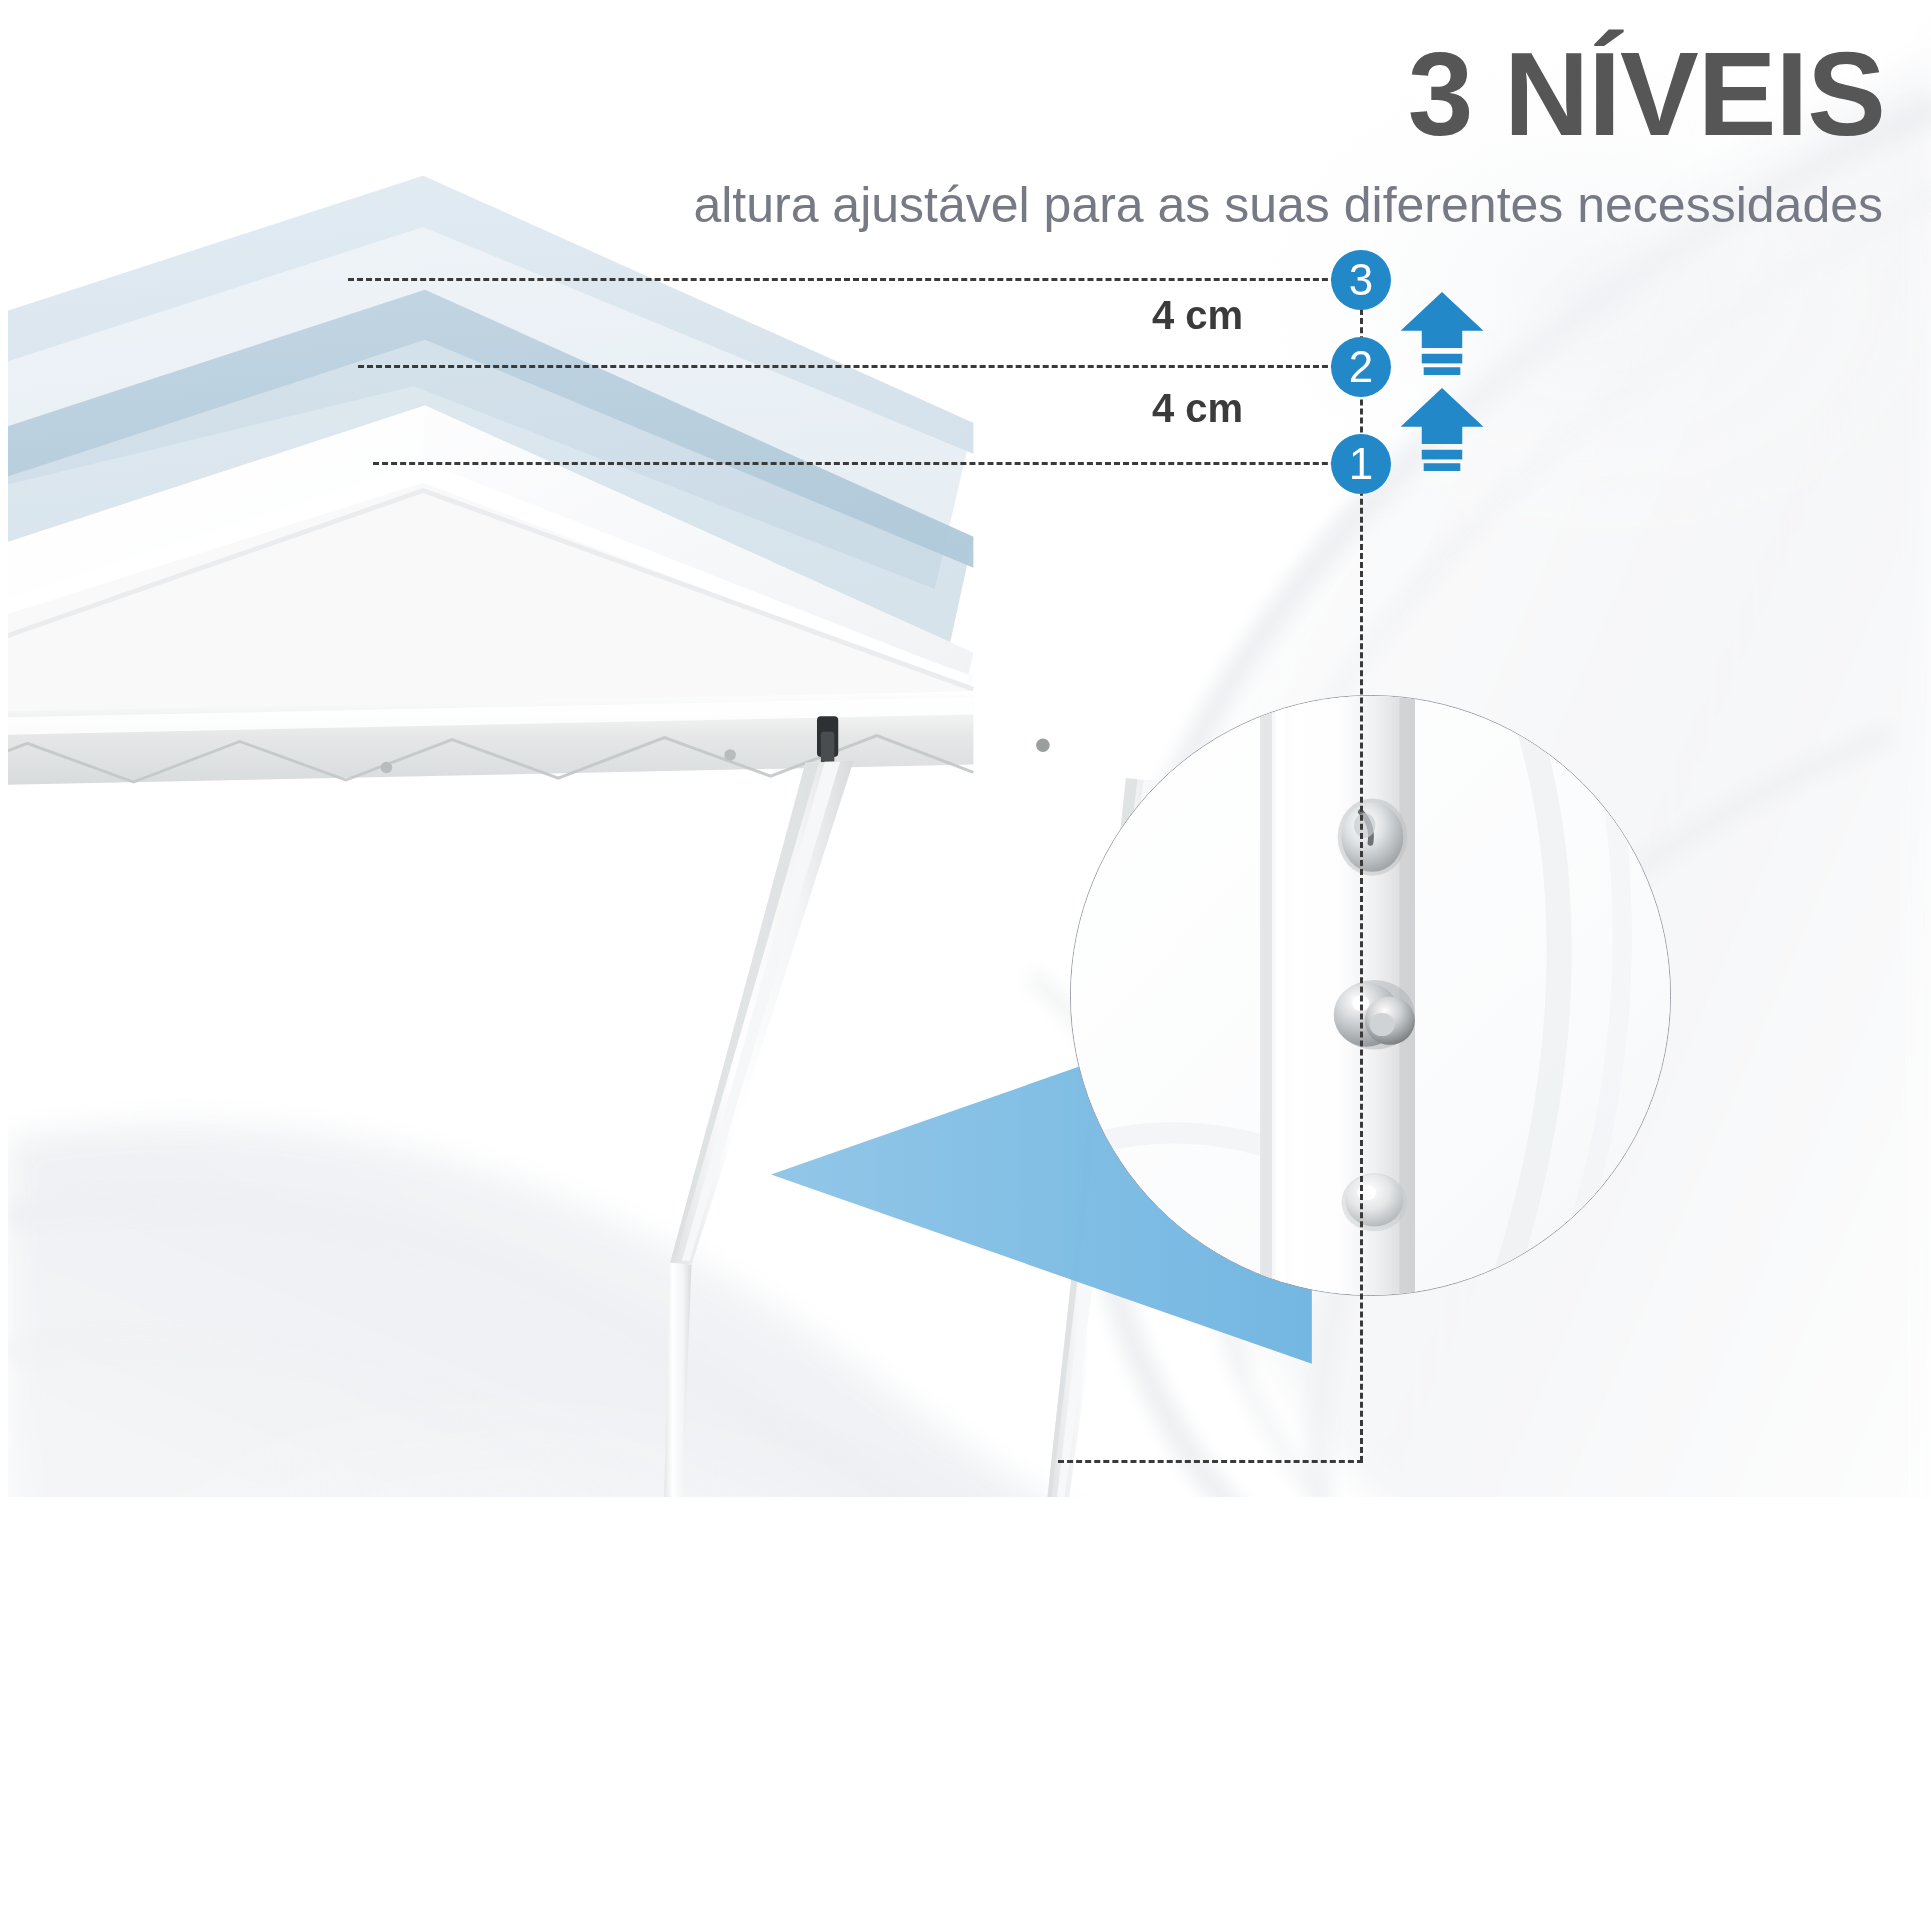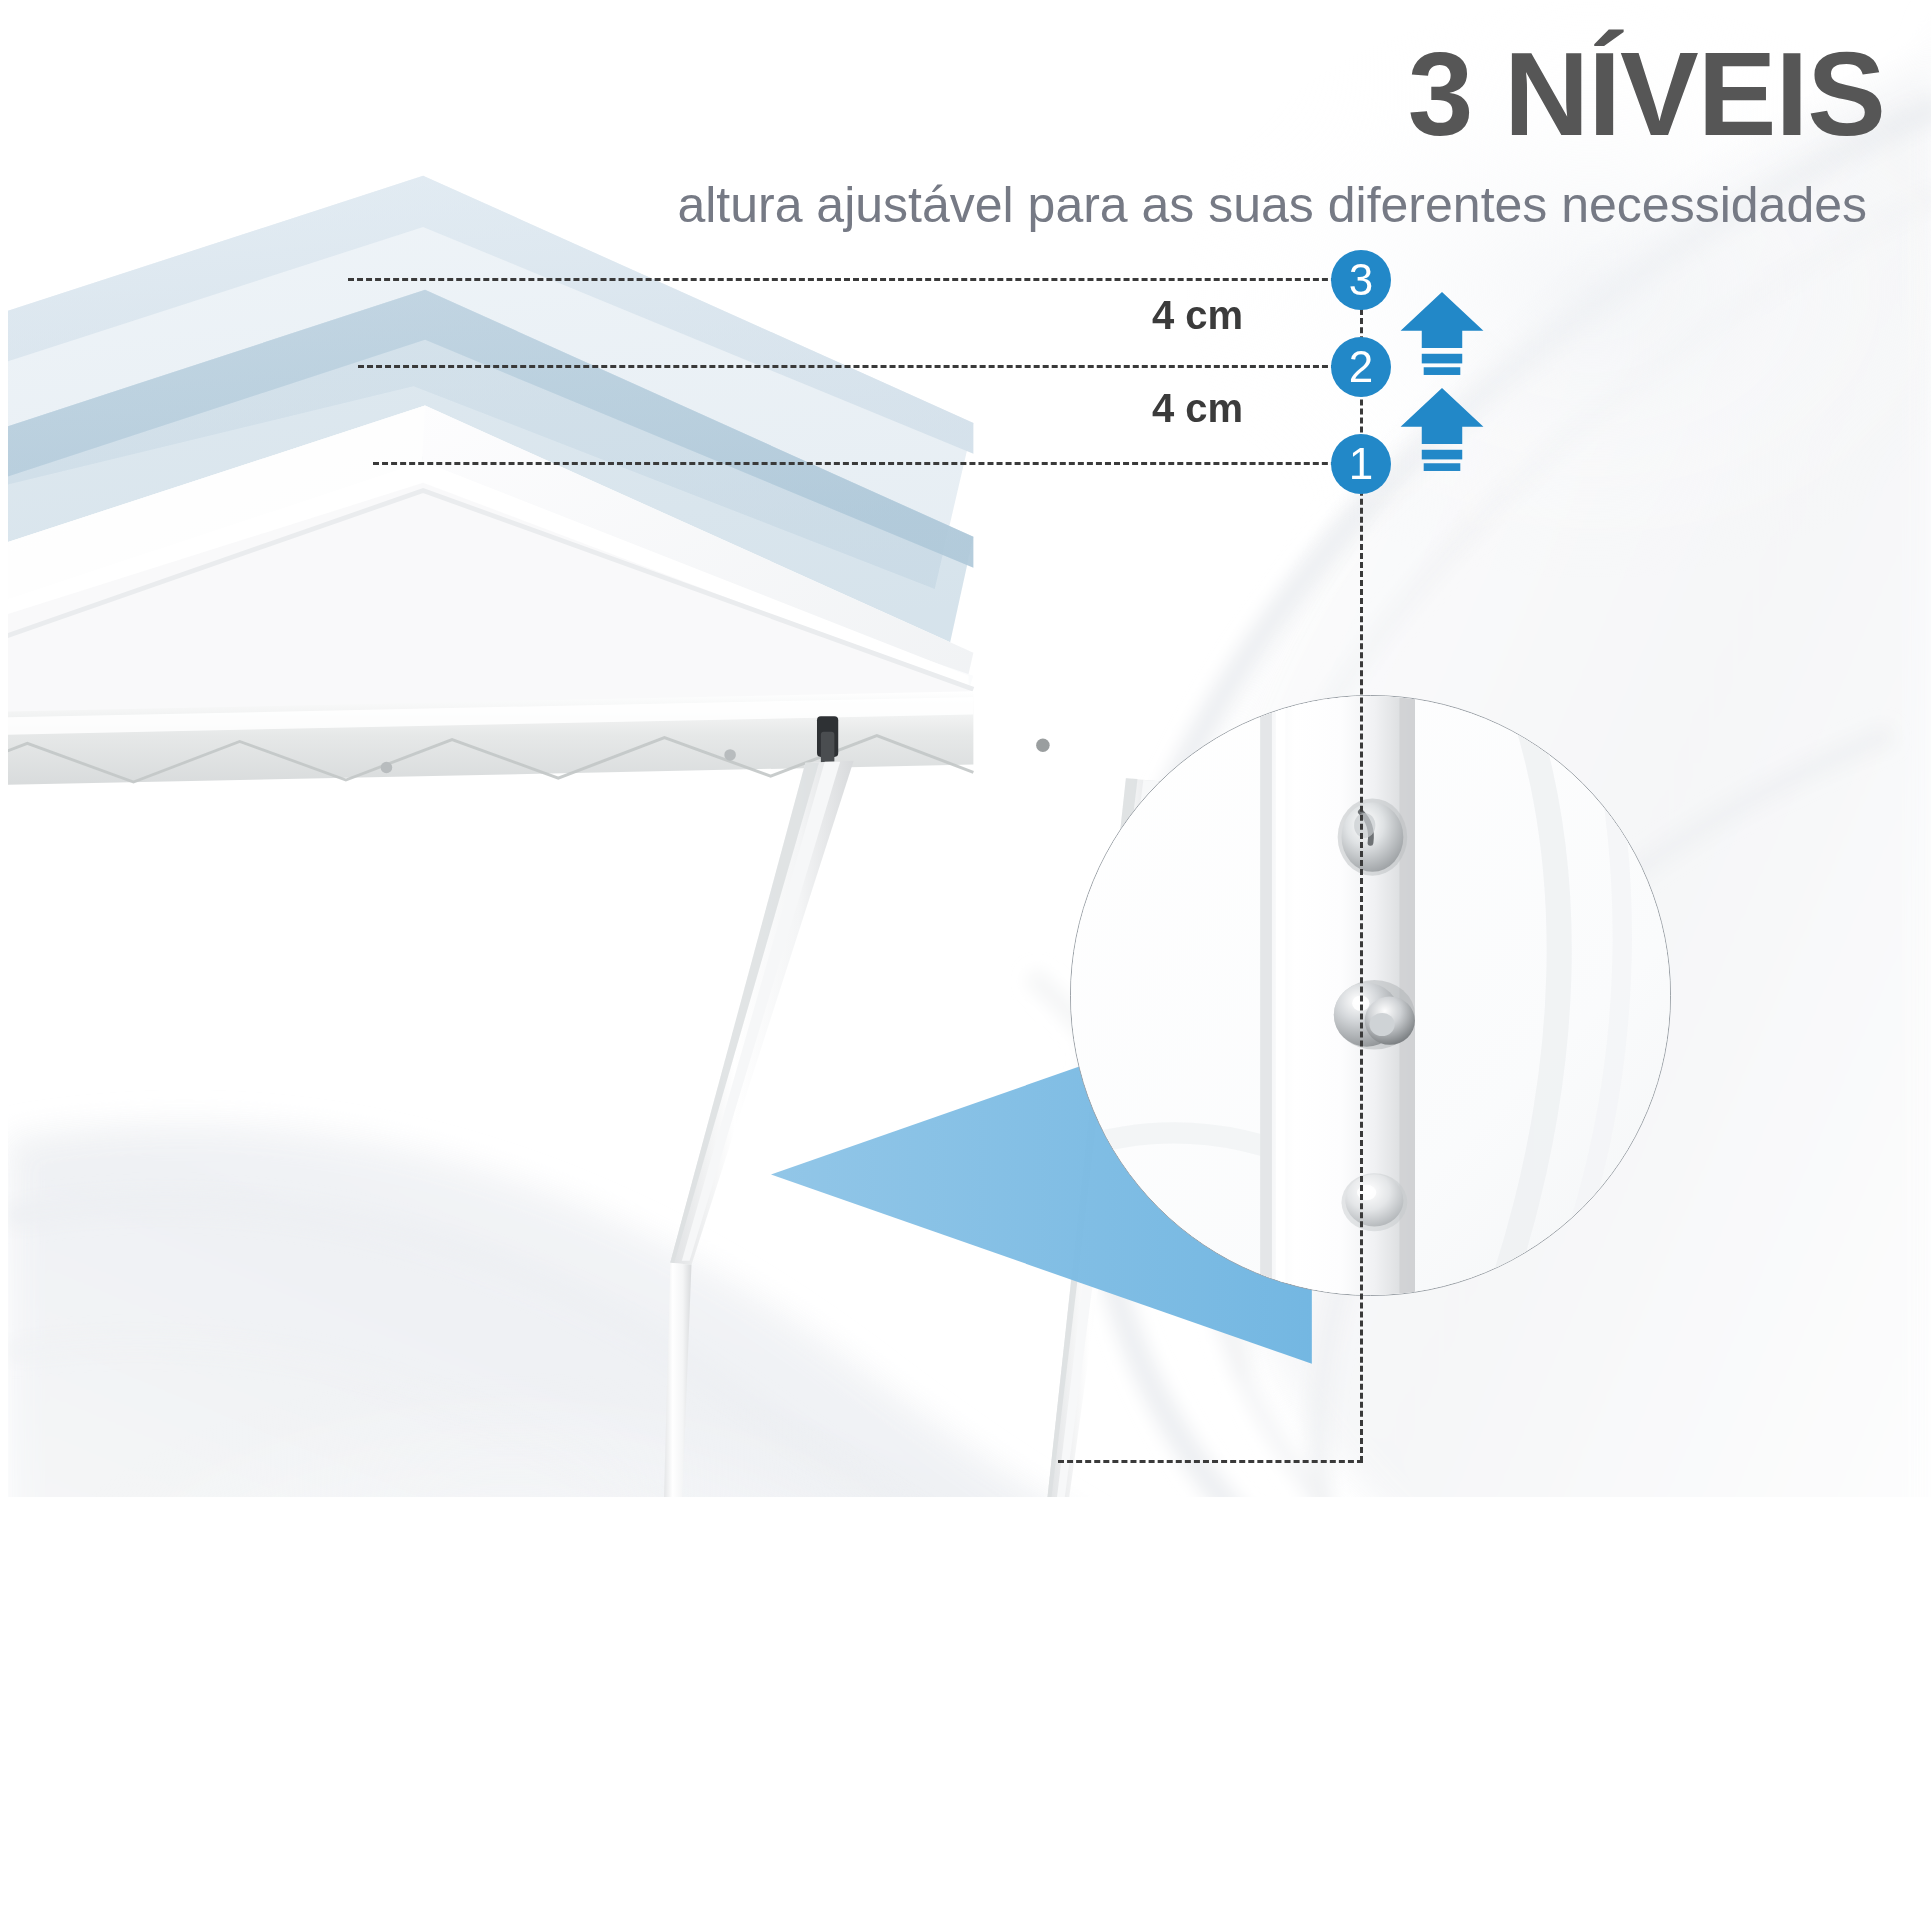--- a/index.html
+++ b/index.html
@@ -15,21 +15,21 @@
   .bg-layer{position:absolute;inset:0;pointer-events:none;}
 
   
   .title{
     position:absolute;right:54px;top:35px;
     font-size:118px;line-height:1.0;font-weight:bold;
     color:#565656;letter-spacing:-1px;white-space:nowrap;
     text-align:right;
   }
   .subtitle{
-    position:absolute;right:72px;top:180px;
+    position:absolute;right:56px;top:180px;
     font-size:50px;line-height:1.0;font-weight:400;
     color:#767a85;white-space:nowrap;text-align:right;
   }
 
   
   .tentwrap{position:absolute;left:0;top:0;width:1255px;height:1564px;}
 
   
   .dashline{
     position:absolute;height:0;border-top:3.9px dashed #3a3a3a;

